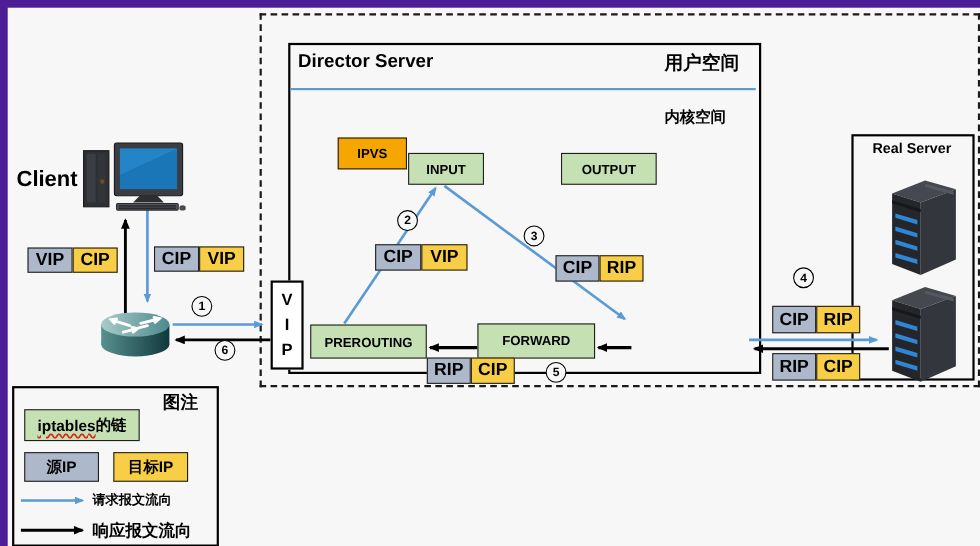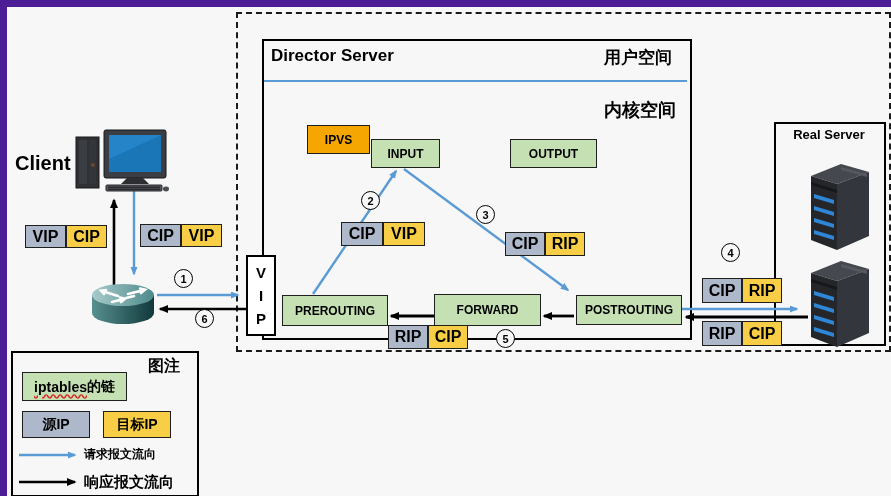--- a/index.html
+++ b/index.html
@@ -30,21 +30,21 @@
 <body>
 
 <div id="canvas">
 
   <div class="abs dashed-box layer0" style="left:229px;top:5px;width:651px;height:336px;"></div>
 
   <div class="abs solid-box layer0" style="left:255px;top:32px;width:426px;height:297px;"></div>
   <div class="lbl" style="left:264px;top:39px;font-size:17px;z-index:2;">Director Server</div>
   <div class="lbl" style="left:597px;top:39px;font-size:17px;z-index:2;">用户空间</div>
   <div class="abs" style="left:257px;top:73px;width:423px;height:2px;background:#5B9BD5;z-index:2;"></div>
-  <div class="lbl" style="left:597px;top:91px;font-size:18px;z-index:2;">内核空间</div>
+  <div class="lbl" style="left:597px;top:91px;font-size:14px;z-index:2;">内核空间</div>
 
   <div class="abs solid-box layer0" style="left:767px;top:115px;width:108px;height:220px;"></div>
   <div class="lbl" style="left:772px;top:120px;width:100px;text-align:center;font-size:13px;z-index:2;">Real Server</div>
 
   <div class="abs solid-box layer0" style="left:4px;top:344px;width:184px;height:142px;"></div>
   <div class="lbl" style="left:141px;top:349px;font-size:16px;z-index:2;">图注</div>
   <div class="abs" style="left:15px;top:365px;width:103px;height:27px;background:#C5E0B3;border:1.5px solid #1f1f1f;display:flex;align-items:center;justify-content:center;font-size:14px;font-weight:bold;z-index:2;">
     <span style="text-decoration:underline wavy #d22;text-underline-offset:2px;">iptables</span>
       <span>的链</span>
   </div>
@@ -150,21 +150,20 @@
     <span>V</span>
     <span>I</span>
     <span>P</span>
   </div>
 
   <div class="chain orange" style="left:300px;top:118px;width:61px;height:27px;">IPVS</div>
   <div class="chain" style="left:364px;top:132px;width:67px;height:27px;">INPUT</div>
   <div class="chain" style="left:503px;top:132px;width:85px;height:27px;">OUTPUT</div>
   <div class="chain" style="left:275px;top:288px;width:104px;height:29px;">PREROUTING</div>
   <div class="chain" style="left:427px;top:287px;width:105px;height:30px;">FORWARD</div>
-  <div class="chain" style="left:569px;top:288px;width:104px;height:28px;">POSTROUTING</div>
 
   <div class="chip" style="left:18px;top:218px;width:82px;height:23px;">
     <div class="half src">VIP</div>
     <div class="half dst">CIP</div>
   </div>
   <div class="chip" style="left:133px;top:217px;width:82px;height:23px;">
     <div class="half src">CIP</div>
     <div class="half dst">VIP</div>
   </div>
   <div class="chip" style="left:334px;top:215px;width:84px;height:24px;">

